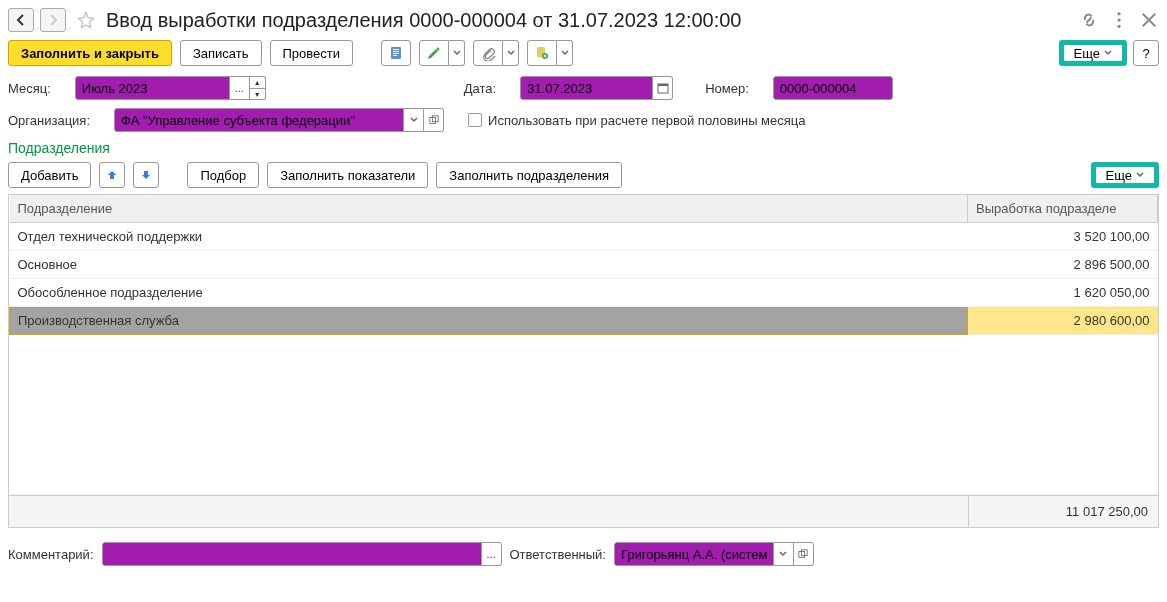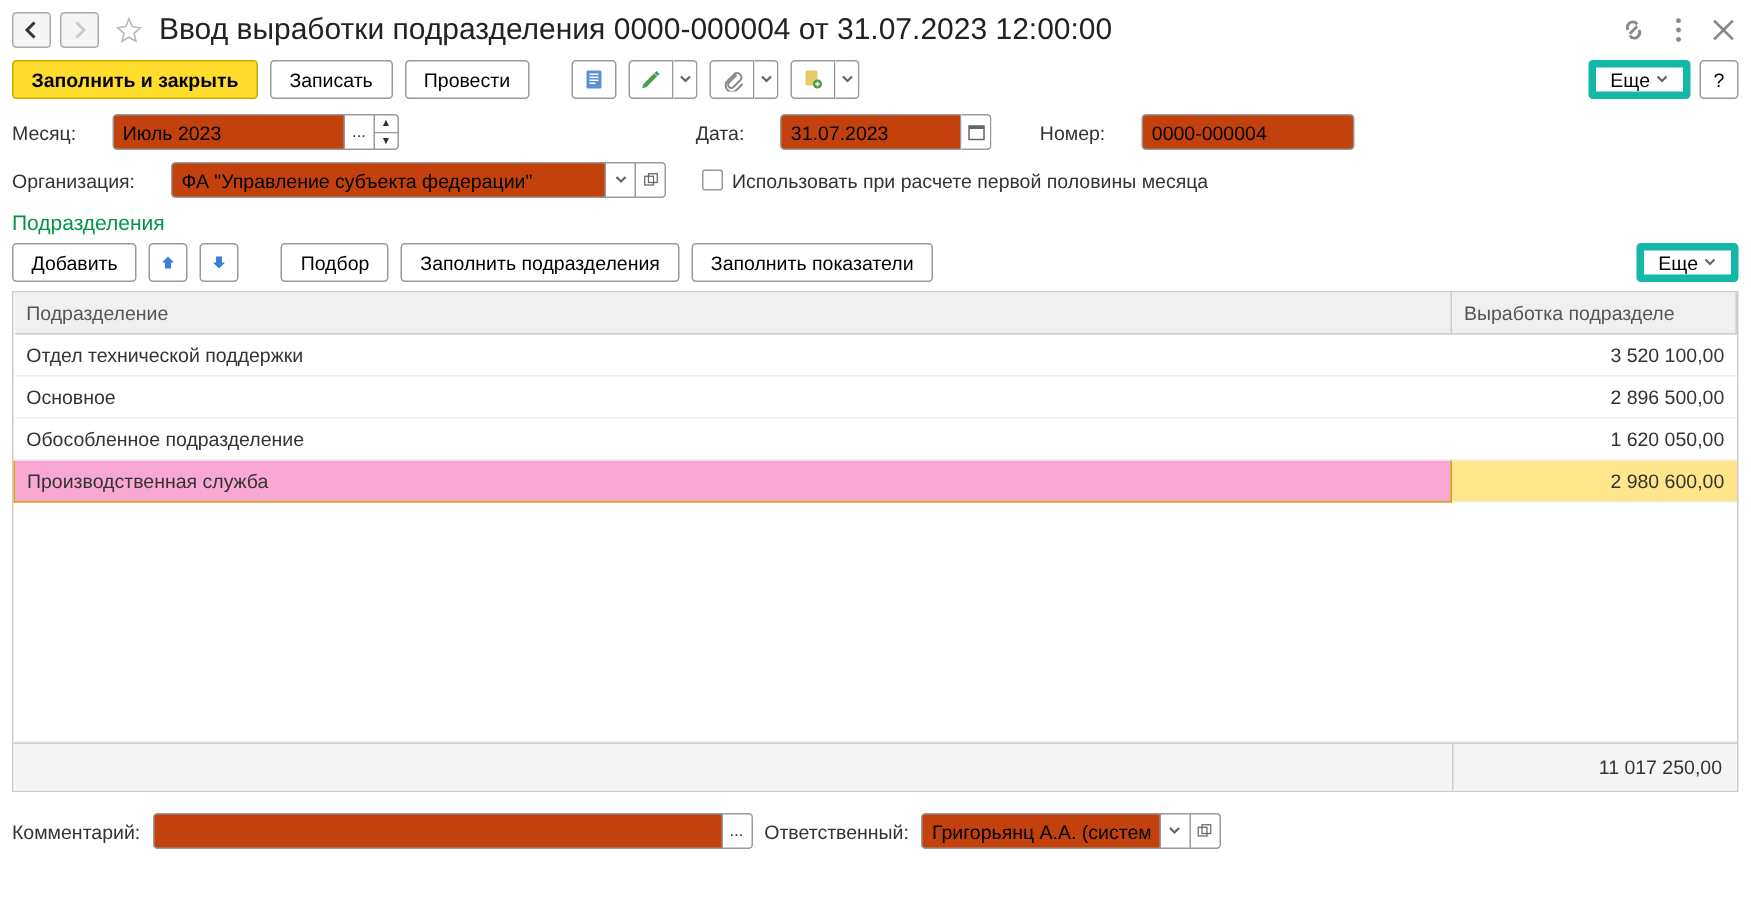--- a/index.html
+++ b/index.html
@@ -18,21 +18,21 @@
 .btn-icon { width: 30px; height: 26px; border: 1px solid #999; background: #fff; border-radius: 3px; display: flex; align-items: center; justify-content: center; cursor: pointer; padding: 0; }
 .btn-dropdown { display: flex; }
 .btn-dropdown .btn-icon { border-radius: 3px 0 0 3px; }
 .btn-dropdown .dd-arrow { width: 16px; height: 26px; border: 1px solid #999; border-left: none; background: #fff; border-radius: 0 3px 3px 0; display: flex; align-items: center; justify-content: center; cursor: pointer; }
 .toolbar-spacer { width: 12px; }
 .toolbar-right { margin-left: auto; display: flex; gap: 6px; }
 .btn-more { padding: 4px 10px; border: 5px solid #14b8a6; background: #fff; border-radius: 3px; cursor: pointer; font-size: 13px; height: 26px; display: flex; align-items: center; gap: 4px; }
 .btn-help { width: 26px; height: 26px; border: 1px solid #999; background: #fff; border-radius: 3px; cursor: pointer; font-size: 13px; display: flex; align-items: center; justify-content: center; }
 .form-row { display: flex; align-items: center; gap: 24px; margin-bottom: 8px; }
 .form-label { font-size: 13px; color: #333; }
-.form-input { border: 1px solid #999; padding: 3px 6px; font-size: 13px; height: 24px; background: #c2410c; }
+.form-input { border: 1px solid #999; padding: 3px 6px; font-size: 13px; height: 24px; background: #a21caf; }
 .input-group { display: flex; }
 .input-group .form-input { border-radius: 3px 0 0 3px; }
 .input-btn { width: 20px; height: 24px; border: 1px solid #999; border-left: none; background: #fff; display: flex; align-items: center; justify-content: center; cursor: pointer; font-size: 11px; }
 .input-btn:last-child { border-radius: 0 3px 3px 0; }
 .spinner-btns { display: flex; flex-direction: column; }
 .spinner-btns .sp { width: 16px; height: 12px; border: 1px solid #999; border-left: none; background: #fff; display: flex; align-items: center; justify-content: center; cursor: pointer; font-size: 7px; }
 .spinner-btns .sp:first-child { border-bottom: none; border-radius: 0 3px 0 0; }
 .spinner-btns .sp:last-child { border-radius: 0 0 3px 0; }
 .checkbox-wrap { display: flex; align-items: center; gap: 6px; cursor: pointer; }
 .checkbox { width: 14px; height: 14px; border: 1px solid #999; border-radius: 2px; background: #fff; }
@@ -40,21 +40,21 @@
 .table-toolbar { display: flex; align-items: center; gap: 8px; margin-bottom: 6px; }
 .arrow-btn { width: 26px; height: 26px; border: 1px solid #999; background: #fff; border-radius: 3px; display: flex; align-items: center; justify-content: center; cursor: pointer; }
 .arrow-btn svg { width: 12px; height: 12px; }
 .table-wrap { border: 1px solid #ccc; }
 .table { width: 100%; border-collapse: collapse; }
 .table th { background: #f0f0f0; border-bottom: 1px solid #ccc; border-right: 1px solid #ccc; padding: 6px 8px; text-align: left; font-weight: normal; font-size: 13px; color: #555; }
 .table th:last-child { text-align: left; }
 .table td { border-bottom: 1px solid #eee; padding: 6px 8px; font-size: 13px; }
 .table td.num { text-align: right; }
 .table tr.selected td { background: #ffe68a; }
-.table tr.selected td:first-child { background: #f9a8d4; border: 1px solid #d4a800; }
+.table tr.selected td:first-child { background: #a3a3a3; border: 1px solid #d4a800; }
 .table-empty { height: 160px; }
 .table-footer { display: flex; border-top: 1px solid #ccc; background: #f5f5f5; align-items: center; }
 .table-footer .spacer { flex: 1; }
 .table-footer .total { padding: 8px 10px; text-align: right; font-size: 13px; border-left: 1px solid #ccc; min-width: 190px; }
 .bottom-row { display: flex; align-items: center; gap: 8px; margin-top: 14px; }
 .col-dept { width: auto; }
 .col-val { width: 190px; }
 </style>
 </head>
 <body>
@@ -167,30 +167,30 @@
     <input class="form-input" style="width: 155px;" value="Июль 2023">
     <span class="input-btn">...</span>
     <div class="spinner-btns">
       <span class="sp">▲</span>
       <span class="sp">▼</span>
     </div>
   </div>
   <div style="width:150px"></div>
   <span class="form-label">Дата:</span>
   <div class="input-group">
-    <input class="form-input" style="width: 121px;" value="31.07.2023">
+    <input class="form-input" style="width: 133px;" value="31.07.2023">
     <span class="input-btn">
       <svg viewBox="0 0 12 12" width="12" height="12">
           <rect x="1" y="2" width="10" height="9" fill="none" stroke="#666"></rect>
           <rect x="1" y="2" width="10" height="2" fill="#666"></rect>
         </svg>
     </span>
   </div>
   <span class="form-label" style="margin-left:8px">Номер:</span>
-  <input class="form-input" style="width: 142px; border-radius: 3px;" value="0000-000004">
+  <input class="form-input" style="width: 120px; border-radius: 3px;" value="0000-000004">
 </div>
 
 <div class="form-row">
   <span class="form-label">Организация:</span>
   <div class="input-group">
     <input class="form-input" style="width: 290px;" value="ФА &quot;Управление субъекта федерации&quot;">
     <span class="input-btn">
       <svg viewBox="0 0 8 8" width="8" height="8">
           <path d="M1 2l3 3 3-3" fill="none" stroke="#666" stroke-width="1.5"></path>
         </svg>
@@ -216,22 +216,22 @@
     <svg viewBox="0 0 12 12">
         <path d="M6 2l4 4H8v4H4V6H2z" fill="#3b7dd8"></path>
       </svg>
   </button>
   <button class="arrow-btn">
     <svg viewBox="0 0 12 12">
         <path d="M6 10L2 6h2V2h4v4h2z" fill="#3b7dd8"></path>
       </svg>
   </button>
   <button class="btn" style="margin-left:20px">Подбор</button>
+  <button class="btn">Заполнить показатели</button>
   <button class="btn">Заполнить подразделения</button>
-  <button class="btn">Заполнить показатели</button>
   <div class="toolbar-right">
     <button class="btn-more">
       <span>Еще</span>
       <svg viewBox="0 0 8 8" width="8" height="8">
           <path d="M1 2l3 3 3-3" fill="none" stroke="#666" stroke-width="1.5"></path>
         </svg>
     </button>
   </div>
 </div>
 

